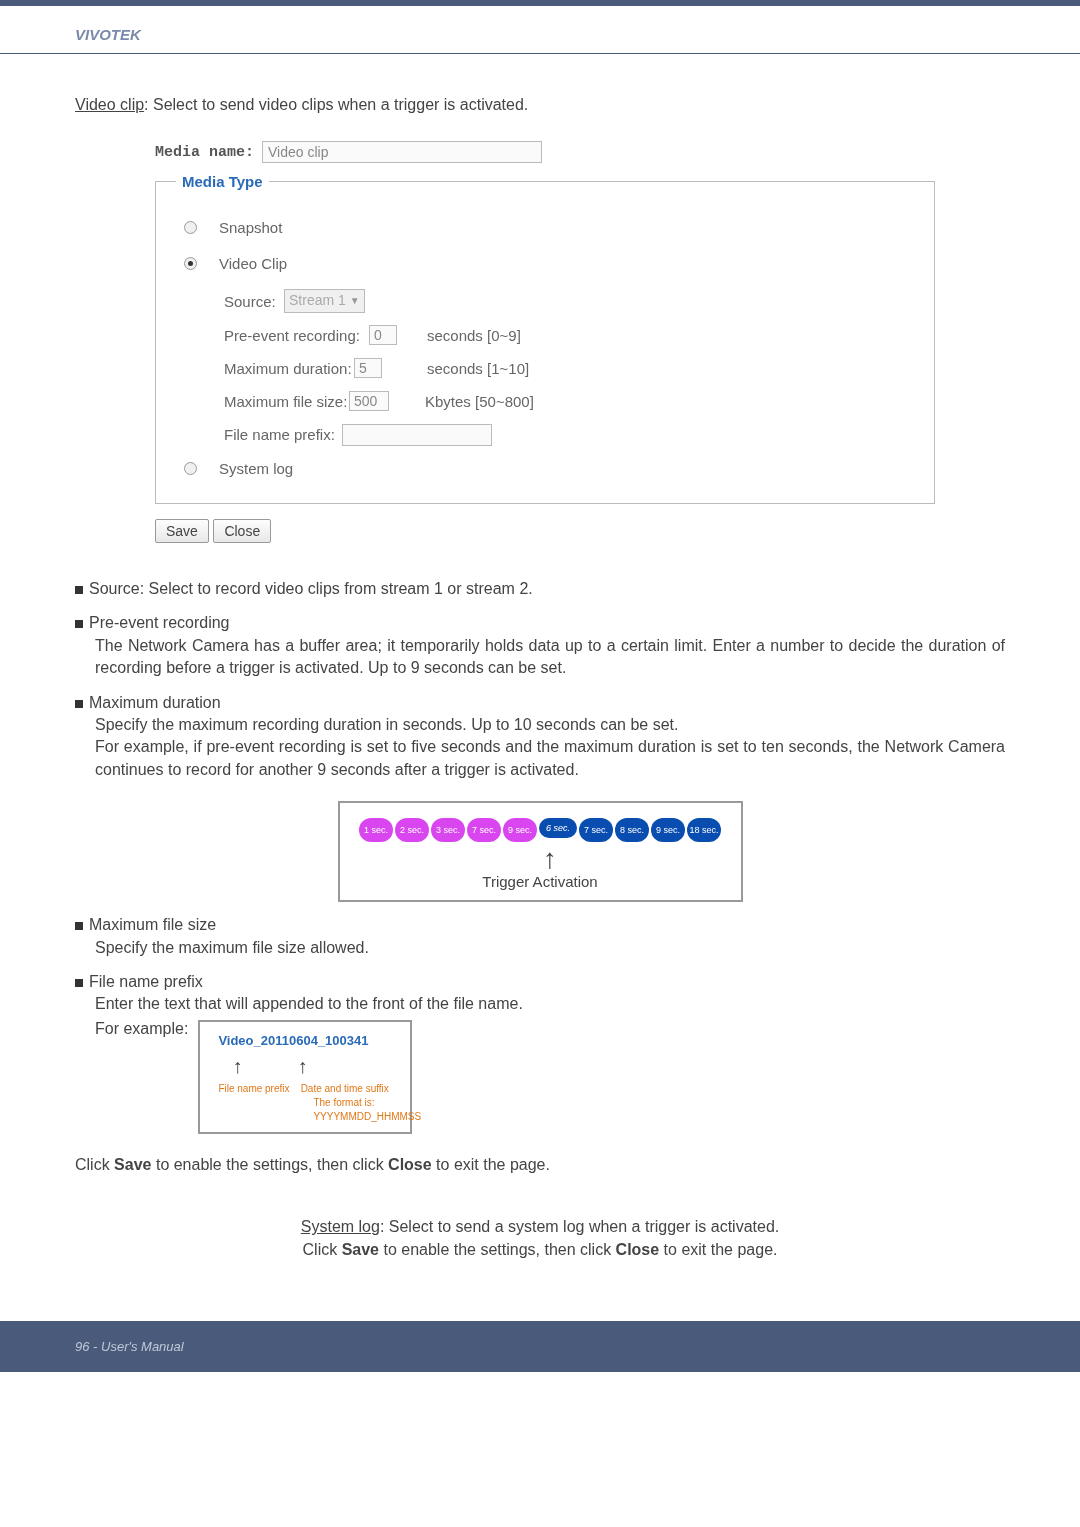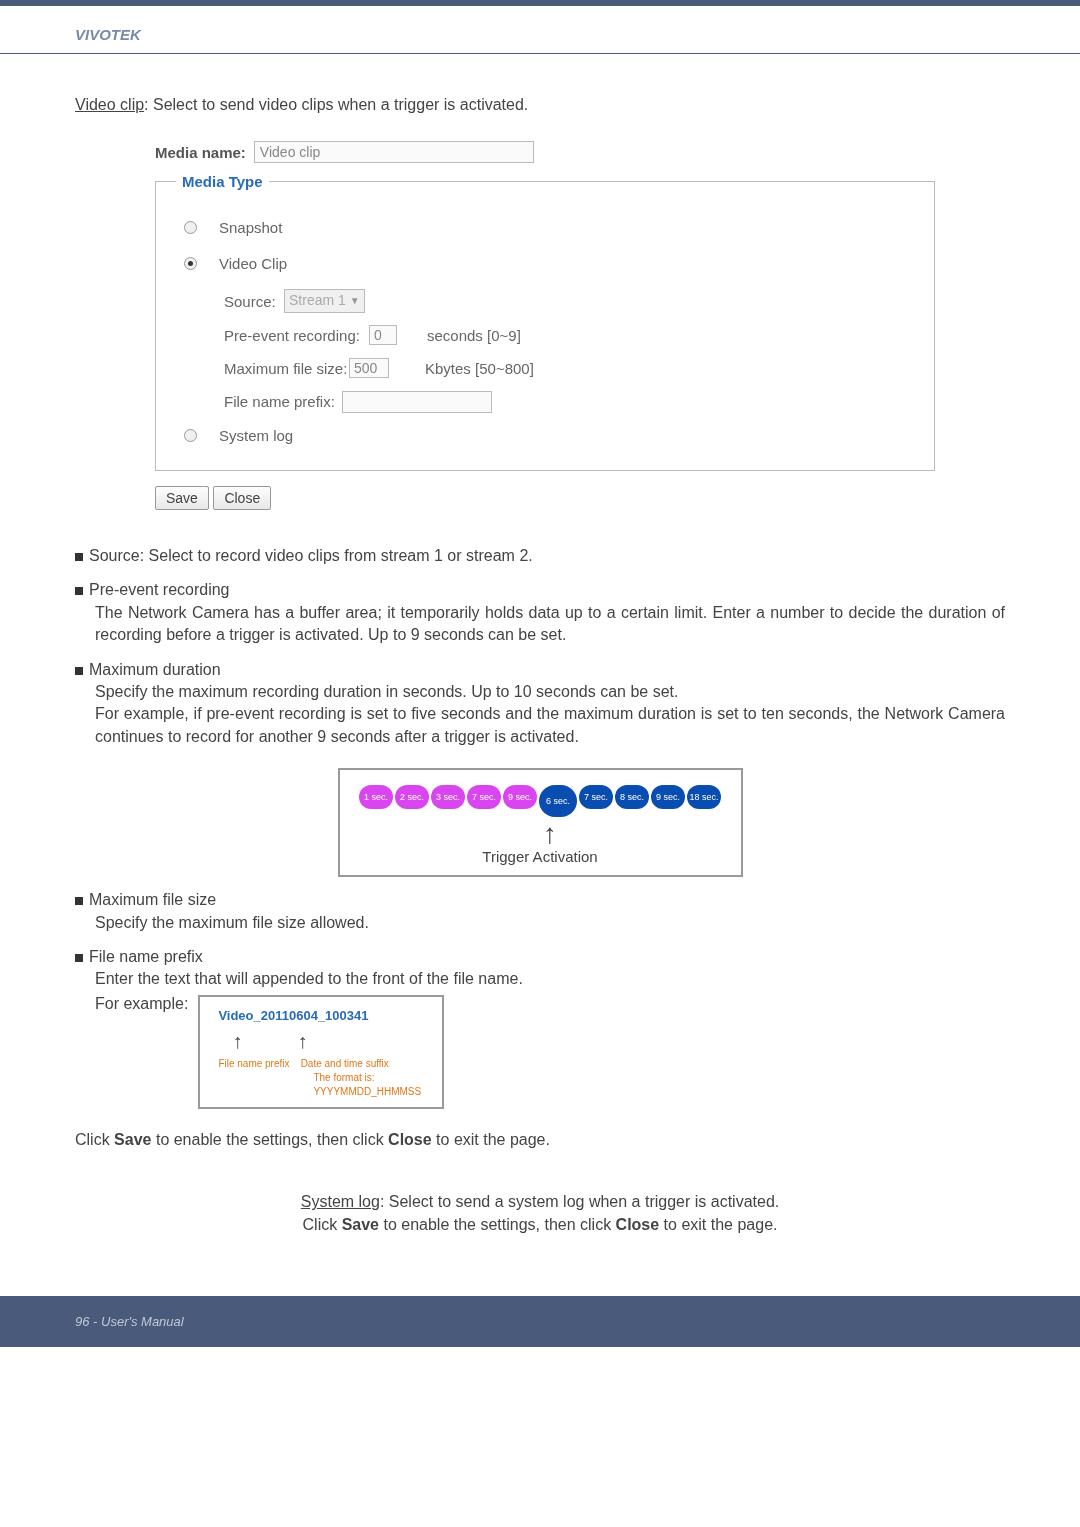--- a/index.html
+++ b/index.html
@@ -9,21 +9,21 @@
     .brand-bar { padding: 20px 0 10px 75px; font-style: italic; font-weight: bold; font-size: 15px; color: #7a8aaa; }
     .divider { border-top: 1px solid #4a5a7a; margin-bottom: 40px; }
     
     .content { padding: 0 75px 60px 75px; color: #444; font-size: 16px; line-height: 1.4; }
     
     .section-intro { margin-bottom: 25px; }
     .underline { text-decoration: underline; }
     
     .form-panel { margin-left: 80px; margin-bottom: 35px; }
     .media-name-row { display: flex; align-items: center; margin-bottom: 8px; }
-    .media-name-row label { color: #555; font-weight: bold; font-size: 15px; margin-right: 8px; }
+    .media-name-row label { color: #555; font-weight: bold; font-size: 15px; margin-right: 8px; font-family: Liberation Mono, monospace; }
     .txt-input { border: 1px solid #bbb; padding: 2px 5px; font-size: 14px; color: #888; background: #fafafa; }
     
     fieldset.media-type { border: 1px solid #bbb; padding: 15px 20px 20px 20px; width: 780px; }
     fieldset.media-type legend { color: #2a6bb8; font-weight: bold; padding: 0 6px; font-size: 15px; }
     
     .radio-row { display: flex; align-items: center; margin: 10px 0 15px 8px; color: #666; font-size: 15px; gap: 12px; }
     .radio-ui { width: 13px; height: 13px; border: 1px solid #999; border-radius: 50%; margin-right: 10px; display: inline-flex; align-items: center; justify-content: center; background: #f0f0f0; }
     .radio-ui.checked .dot { width: 5px; height: 5px; background: #333; border-radius: 50%; }
     
     .sub-fields { margin-left: 48px; }
@@ -40,25 +40,25 @@
     .bullet-section { margin-top: 10px; }
     .bullet-item { margin: 12px 0; }
     .bullet-marker { display: inline-block; width: 8px; height: 8px; background: #333; vertical-align: baseline; margin-right: 6px; }
     .bullet-body { margin-left: 20px; text-align: justify; }
     
     .timeline-box { margin: 20px auto 10px auto; border: 2px solid #999; width: 405px; padding: 15px 10px 8px 10px; text-align: center; }
     .seconds-row { display: flex; justify-content: center; gap: 2px; }
     .sec-bubble { border-radius: 50%; display: flex; align-items: center; justify-content: center; color: #fff; font-size: 9px; line-height: 1; }
     .sec-bubble.pre { background: #d946ef; width: 34px; height: 24px; border-radius: 14px; }
     .sec-bubble.post { background: #0a4db0; width: 34px; height: 24px; border-radius: 14px; }
-    .sec-bubble.big { width: 38px; height: 32px; border-radius: 18px; }
+    .sec-bubble.big { width: 38px; height: 20px; border-radius: 18px; font-style: italic; }
     .arrow-up { font-size: 28px; line-height: 0.9; margin-top: 4px; }
     .trigger-caption { font-size: 15px; margin-top: 0px; }
     
-    .prefix-box { border: 2px solid #999; width: 246px; padding: 10px 18px 8px 18px; margin-left: 100px; margin-top: 4px; }
+    .prefix-box { border: 2px solid #999; width: 214px; padding: 10px 18px 8px 18px; margin-left: 100px; margin-top: 4px; }
     .prefix-title { color: #2a6bb8; font-weight: bold; font-size: 13px; }
     .prefix-arrows { font-size: 20px; margin: 2px 0 2px 14px; letter-spacing: 55px; }
     .prefix-labels { font-size: 10px; }
     .prefix-orange { color: #e07818; }
     .prefix-format { font-size: 10px; color: #e07818; margin-left: 95px; }
     
     .system-log-section { margin-top: 40px; text-align: center; }
     
     .footer-bar { background: #4a5a7a; padding: 18px 75px; color: #c0c8d8; font-style: italic; font-size: 13px; }
     
@@ -103,20 +103,25 @@
           <label class="lbl" style="min-width:60px">Source:</label>
           <span class="select-box">
             <span>Stream 1</span>
             <span class="select-arrow">▼</span>
           </span>
         </div>
         <div class="sub-row">
           <label class="lbl">Pre-event recording:</label>
           <input class="small-input" style="width: 28px;" value="0">
           <span class="hint-text">seconds [0~9]</span>
+        </div>
+        <div class="sub-row">
+          <label class="lbl" style="min-width:130px">Maximum duration:</label>
+          <input class="small-input" style="width: 28px;" value="5">
+          <span class="hint-text" style="margin-left:45px">seconds [1~10]</span>
         </div>
         <div class="sub-row">
           <label class="lbl" style="min-width:125px">Maximum file size:</label>
           <input class="small-input" style="width: 40px;" value="500">
           <span class="hint-text" style="margin-left:36px">Kbytes [50~800]</span>
         </div>
         <div class="sub-row">
           <label class="lbl" style="min-width:118px">File name prefix:</label>
           <input class="txt-input" style="width: 150px;">
         </div>

